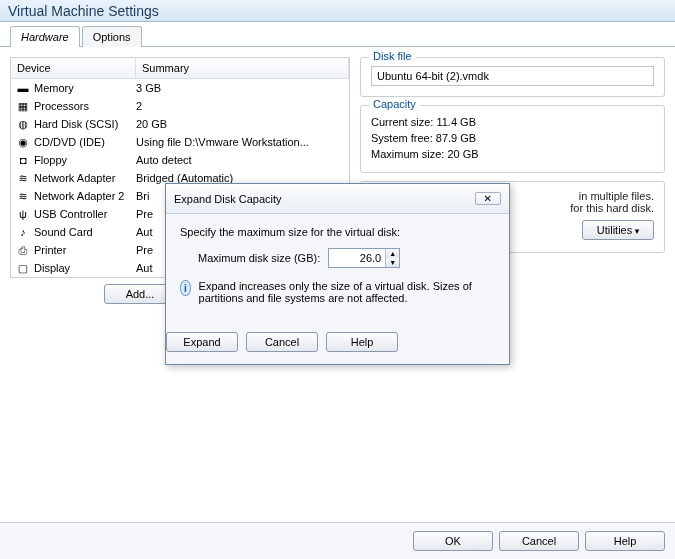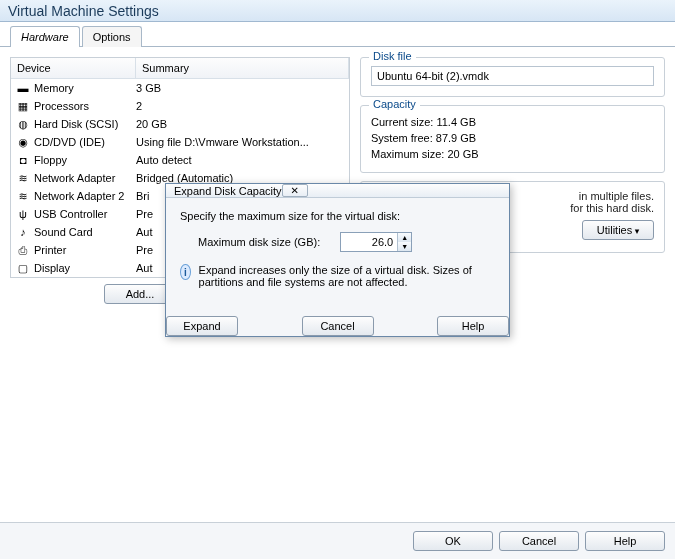--- a/index.html
+++ b/index.html
@@ -25,30 +25,30 @@
 .gtitle { position: absolute; top: -8px; left: 8px; background: #fff; padding: 0 4px; color: #0a4a8a; }
 .txtfield { width: 100%; border: 1px solid #b8c4d0; padding: 3px 5px; background: #fff; }
 .kv { padding: 2px 0; }
 .btnrow { display: flex; gap: 4px; justify-content: flex-end; margin-top: 6px; }
 .btn { min-width: 72px; padding: 3px 10px; border: 1px solid #8a9aac; border-radius: 3px; background: linear-gradient(#fdfdfd,#e4e9ef); cursor: pointer; text-align: center; }
 .addrem { display: flex; gap: 8px; justify-content: center; padding: 6px 0 0; }
 .footer { position: absolute; bottom: 0; left: 0; right: 0; border-top: 1px solid #c8d0d8; padding: 8px 10px; display: flex; justify-content: flex-end; gap: 6px; background: #f4f6f9; }
 .footer .btn { min-width: 80px; }
 .modal-backdrop { position: absolute; inset: 0; }
 .modal { position: absolute; left: 165px; top: 183px; width: 345px; border: 1px solid #6a88a8; background: #f4f6f9; box-shadow: 2px 2px 8px rgba(0,0,0,.25); }
-.modal .mtitle { display: flex; align-items: center; padding: 0 8px; background: linear-gradient(#fdfdfd,#e8eef5); border-bottom: 1px solid #c0ccd8; }
+.modal .mtitle { display: flex; justify-content: space-between; align-items: center; padding: 8px 8px; background: linear-gradient(#fdfdfd,#e8eef5); border-bottom: 1px solid #c0ccd8; }
 .modal .mbody { padding: 12px 14px; }
-.modal .mrow { display: flex; align-items: center; gap: 20px; margin: 10px 0 12px 18px; }
+.modal .mrow { display: flex; align-items: center; gap: 8px; margin: 10px 0 12px 18px; }
 .modal .spin { display: flex; align-items: stretch; border: 1px solid #8aa0b8; background: #8b5cf6; }
 .modal .spin input { border: none; width: 56px; text-align: right; padding: 2px 4px; outline: none; }
 .modal .spin .arrows { display: flex; flex-direction: column; border-left: 1px solid #b0c0d0; }
 .modal .spin .arrows span { font-size: 7px; line-height: 7px; padding: 1px 3px; background: linear-gradient(#f8fbfe,#dde7f1); cursor: pointer; }
 .modal .info { display: flex; gap: 8px; align-items: flex-start; margin: 4px 0 16px; }
 .modal .ibadge { width: 16px; height: 16px; border-radius: 50%; background: #dbeafe; border: 1px solid #6aa0d8; color: #1a5a9a; font-weight: bold; font-size: 10px; display: flex; align-items: center; justify-content: center; }
-.modal .mbtns { display: flex; gap: 8px; justify-content: space-between; }
+.modal .mbtns { display: flex; gap: 8px; justify-content: flex-start; padding-bottom: 12px; }
 .closebox { border: 1px solid #a0b0c0; border-radius: 2px; padding: 0 8px; font-size: 10px; cursor: pointer; background: linear-gradient(#fdfdfd,#e8eef5); }
 .dropbtn::after { content: " ▾"; font-size: 9px; }
 .infohint { color: #222; font-size: 11px; }
 </style>
 </head>
 <body>
 
 <div class="titlebar">Virtual Machine Settings</div>
 
 <div class="tabs">

